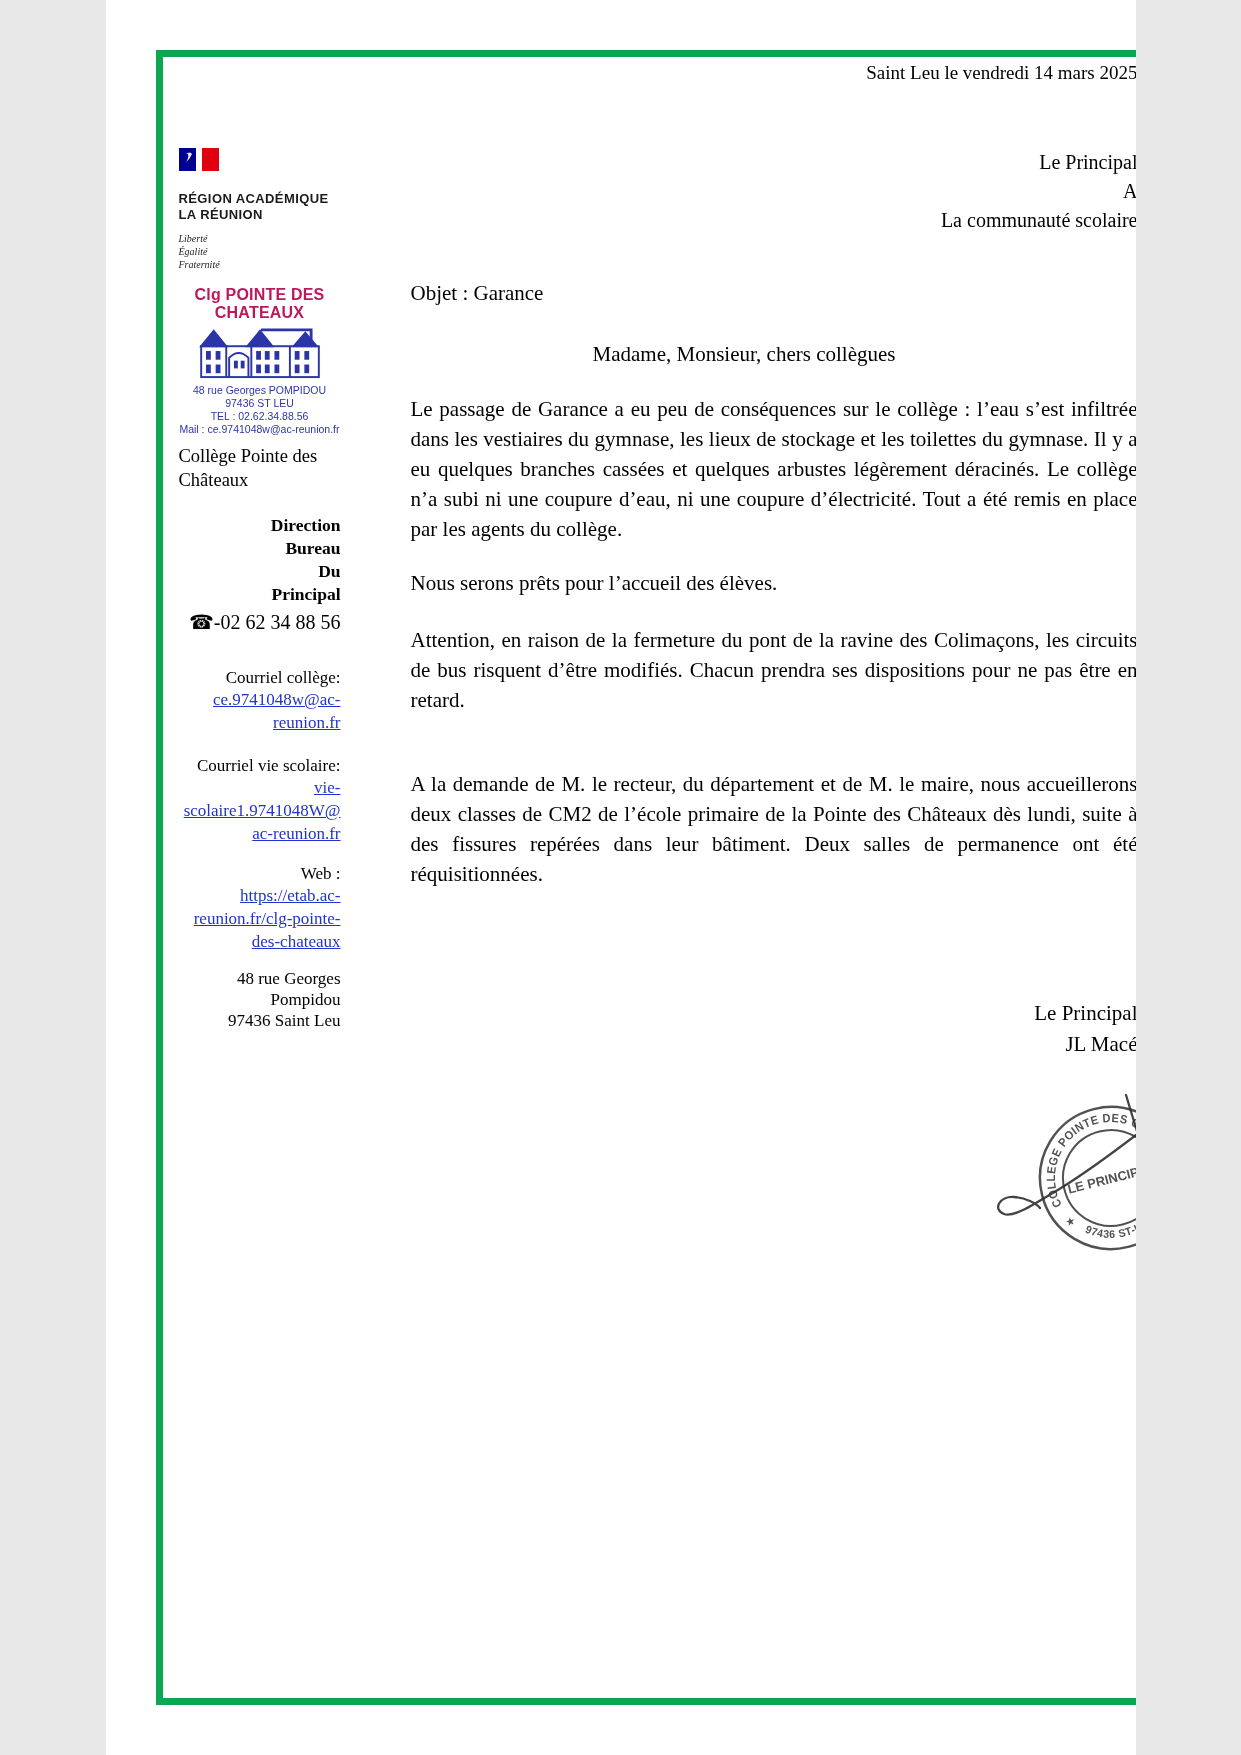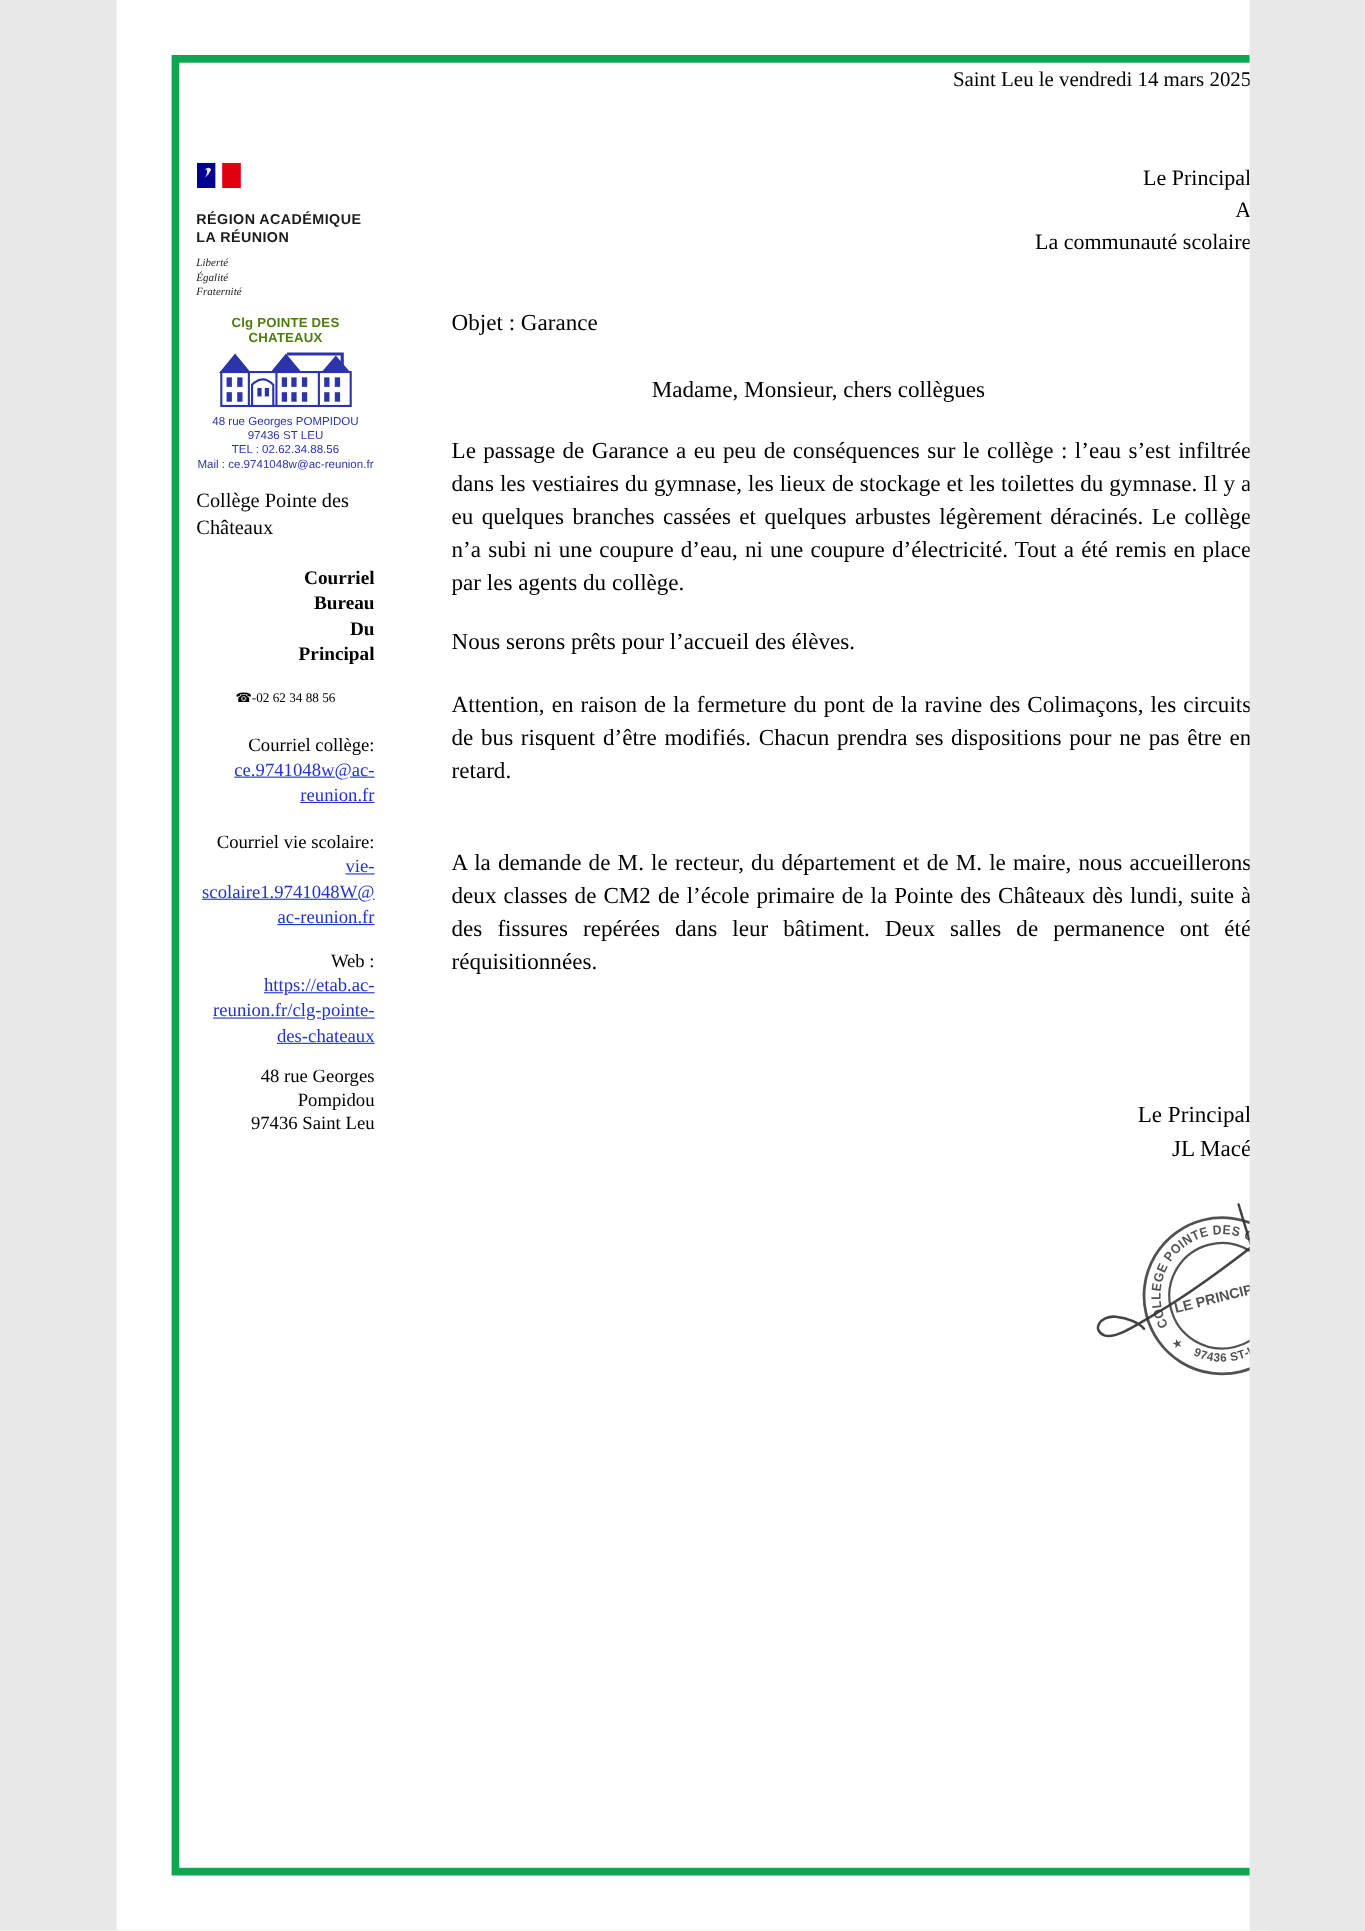--- a/index.html
+++ b/index.html
@@ -30,28 +30,28 @@
 
   
   .sidebar-block { left:73px; width:162px; }
   .region-logo { top:148px; text-align:left; }
   .region-logo .title { margin-top:16px; font-family:"Liberation Sans", sans-serif;
       font-weight:bold; font-size:13px; line-height:16px; letter-spacing:0.4px; color:#1a1a1a; }
   .region-logo .motto { margin-top:9px; font-style:italic; font-size:10px; line-height:13px; color:#222; }
 
   .school-logo { top:286px; text-align:center; }
   .school-logo .clg-title { font-family:"Liberation Sans", sans-serif; font-weight:600;
-      font-size:12px; letter-spacing:0.2px; color:#4d7c0f; }
+      font-size:16px; letter-spacing:0.2px; color:#be185d; }
   .school-logo .castle { margin-top:3px; }
   .school-logo .addr { font-family:"Liberation Sans", sans-serif; font-size:10.5px;
       line-height:13px; color:#2B35A8; margin-top:1px; }
 
   .school-name { top:444px; text-align:left; font-size:18.5px; line-height:24px; }
   .direction  { top:514px; text-align:right; font-weight:bold; font-size:17.5px; line-height:23px; }
-  .phone      { top:627px; text-align:center; font-size:12px; }
+  .phone      { top:610px; text-align:right; font-size:20px; }
   .side-label { text-align:right; font-size:17px; }
   .side-link  { text-align:right; font-size:17px; line-height:23px;
                 color:#2233CC; text-decoration:underline; display:block;
                 overflow-wrap:break-word; word-break:break-word; }
   .courriel-college { top:668px; }
   .courriel-vie { top:756px; }
   .web-block { top:864px; }
   .address-bottom { top:968px; text-align:right; font-size:17px; line-height:21px; }
 
   
@@ -128,21 +128,21 @@
       <div>48 rue Georges POMPIDOU</div>
       <div>97436 ST LEU</div>
       <div>TEL : 02.62.34.88.56</div>
       <div>Mail : ce.9741048w@ac-reunion.fr</div>
     </div>
   </div>
 
   <div class="abs sidebar-block school-name">Collège Pointe des Châteaux</div>
 
   <div class="abs sidebar-block direction">
-    <div>Courriel</div>
+    <div>Direction</div>
     <div>Bureau</div>
     <div>Du</div>
     <div>Principal</div>
   </div>
 
   <div class="abs sidebar-block phone">
     <span>☎</span><span>-02 62 34 88 56</span>
   </div>
 
   <div class="abs sidebar-block courriel-college">

